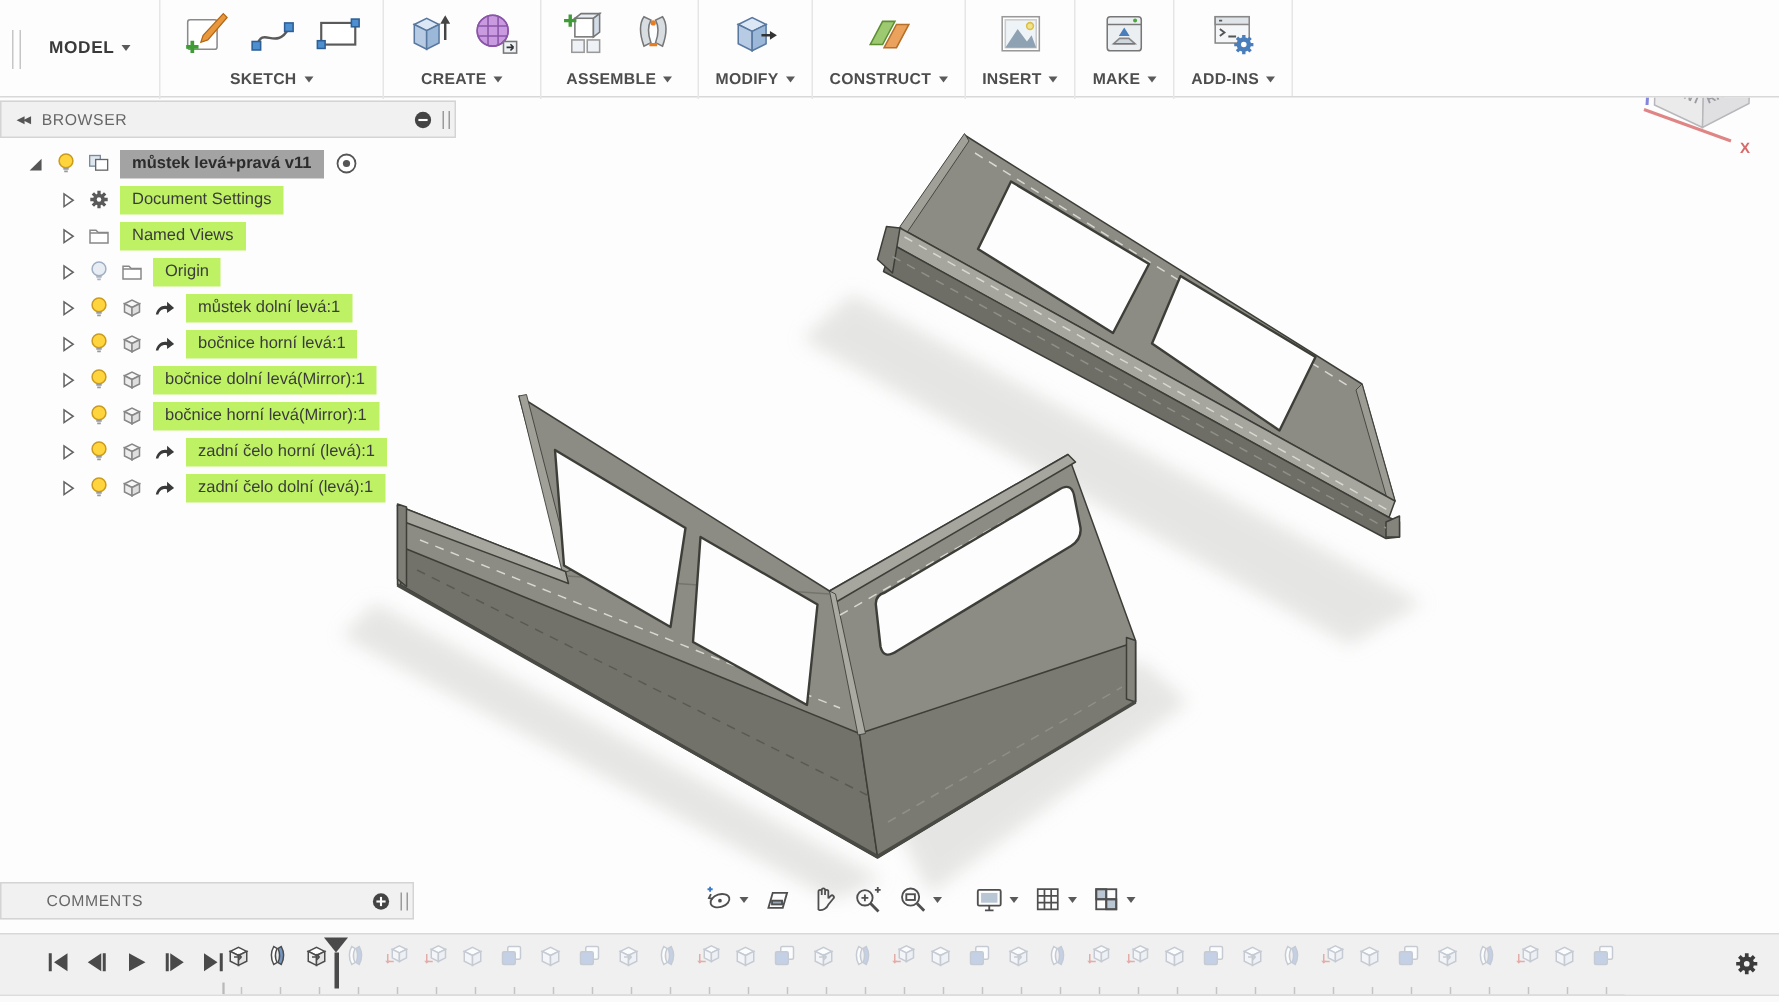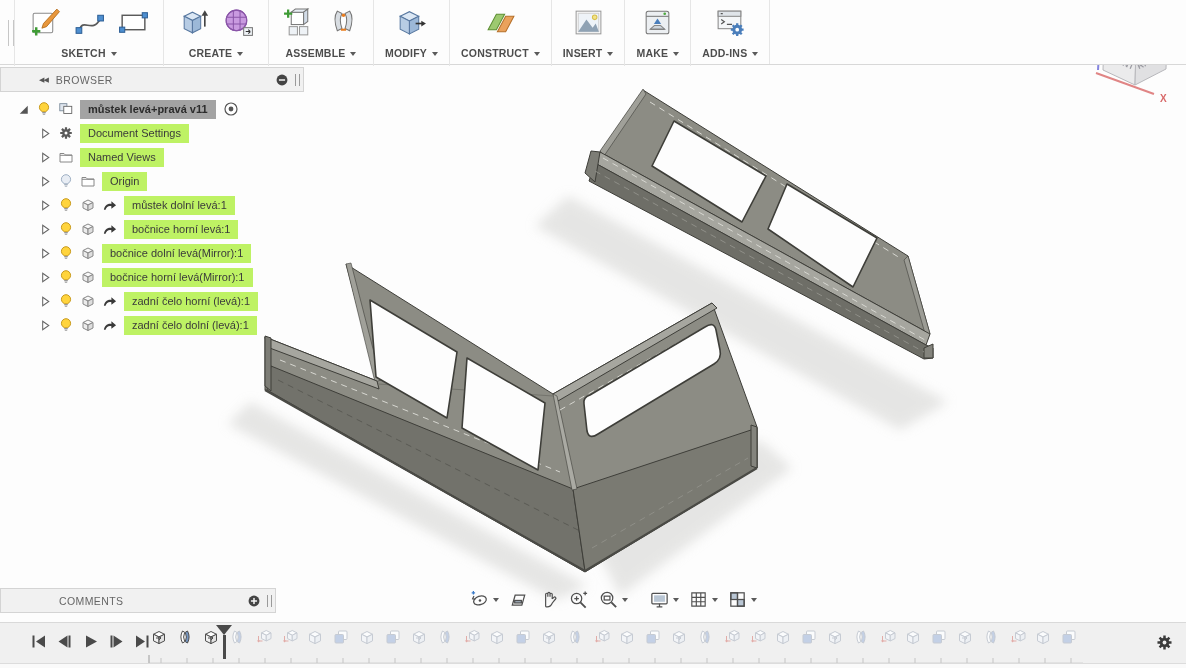--- a/index.html
+++ b/index.html
@@ -18,21 +18,21 @@
   .ticons{display:flex;align-items:center;justify-content:center;gap:6px;height:42px;}
   .tbtn{width:38px;height:38px;display:flex;align-items:center;justify-content:center;border-radius:2px;}
   .tbtn svg{width:33px;height:33px;}
   .tlabelrow{text-align:center;padding-bottom:5px;white-space:nowrap;}
   .tlabel{font-size:10.5px;color:#4d4d4d;letter-spacing:.2px;}
   .caret{display:inline-block;width:0;height:0;border-left:3.5px solid transparent;border-right:3.5px solid transparent;
          border-top:4px solid #5a5a5a;margin-left:5px;vertical-align:1px;}
   #toolbar-end{border-left:1px solid #e6e6e6;}
   
   .panel-head{height:23px;background:#f1f1f1;border:1px solid #d4d4d4;display:flex;align-items:center;
-              font-size:10.5px;color:#666;letter-spacing:.4px;padding-left:28px;}
+              font-size:10.5px;color:#666;letter-spacing:.4px;}
   #browser-panel{position:absolute;left:0;top:67px;width:304px;z-index:5;}
   #comments-panel{position:absolute;left:0;top:588px;width:276px;z-index:5;}
   .ph-title{flex:1;}
   .chevrons{font-size:7px;color:#555;margin:0 8px 0 10px;letter-spacing:-1px;}
   .ph-btn{width:14px;height:14px;margin-right:6px;}
   .grip{width:3px;height:12px;border-left:1px solid #9a9a9a;border-right:1px solid #9a9a9a;margin-right:3px;}
   
   #browser-tree{padding-top:5px;}
   .trow{height:24px;display:flex;align-items:center;}
   .trow.child{margin-left:38px;}
@@ -115,20 +115,24 @@
       <line x1="592" y1="548" x2="748" y2="458" stroke="#8f8f88" stroke-width="1" stroke-dasharray="6,5"></line>
       <path d="M265,390 L585,571 L757,468" fill="none" stroke="#4a4a45" stroke-width="2.2"></path>
       <polygon points="370,300 457,352 447,418 376,377" fill="#fdfdfd" stroke-width="1.6"></polygon>
       <polygon points="467,358 545,403 538,470 462,428" fill="#fdfdfd" stroke-width="1.6"></polygon>
       <path d="M590,395 L705,327 Q714,321 716,330 L720,350 Q722,359 714,364 L598,434 Q589,440 587,431 L584,404 Q583,397 590,395 Z" fill="#fdfdfd" stroke-width="1.6"></path>
     </g>
   </svg>
 
   <header id="toolbar">
     <div id="win-grip"></div>
+    <div id="model-group">
+      <span id="model-label">MODEL</span>
+      <span class="caret"></span>
+    </div>
     <div id="toolbar-groups" style="display:flex;align-items:flex-start;font-weight:bold;">
         <div class="tgroup">
           <div class="ticons">
             <div class="tbtn">
               <svg viewBox="0 0 32 32">
                 <rect x="4" y="7" width="19" height="19" rx="1.5" fill="#fff" stroke="#8a8a8a"></rect>
                 <path d="M27 3 L14 17 l-1.5 4.5 4.5-1.5 L29.5 5.5 Z" fill="#e8973c" stroke="#b06818" stroke-width=".8"></path>
                 <path d="M7 20.5 v8 M3 24.5 h8" stroke="#3e9c35" stroke-width="2.4"></path>
               </svg>
             </div>

